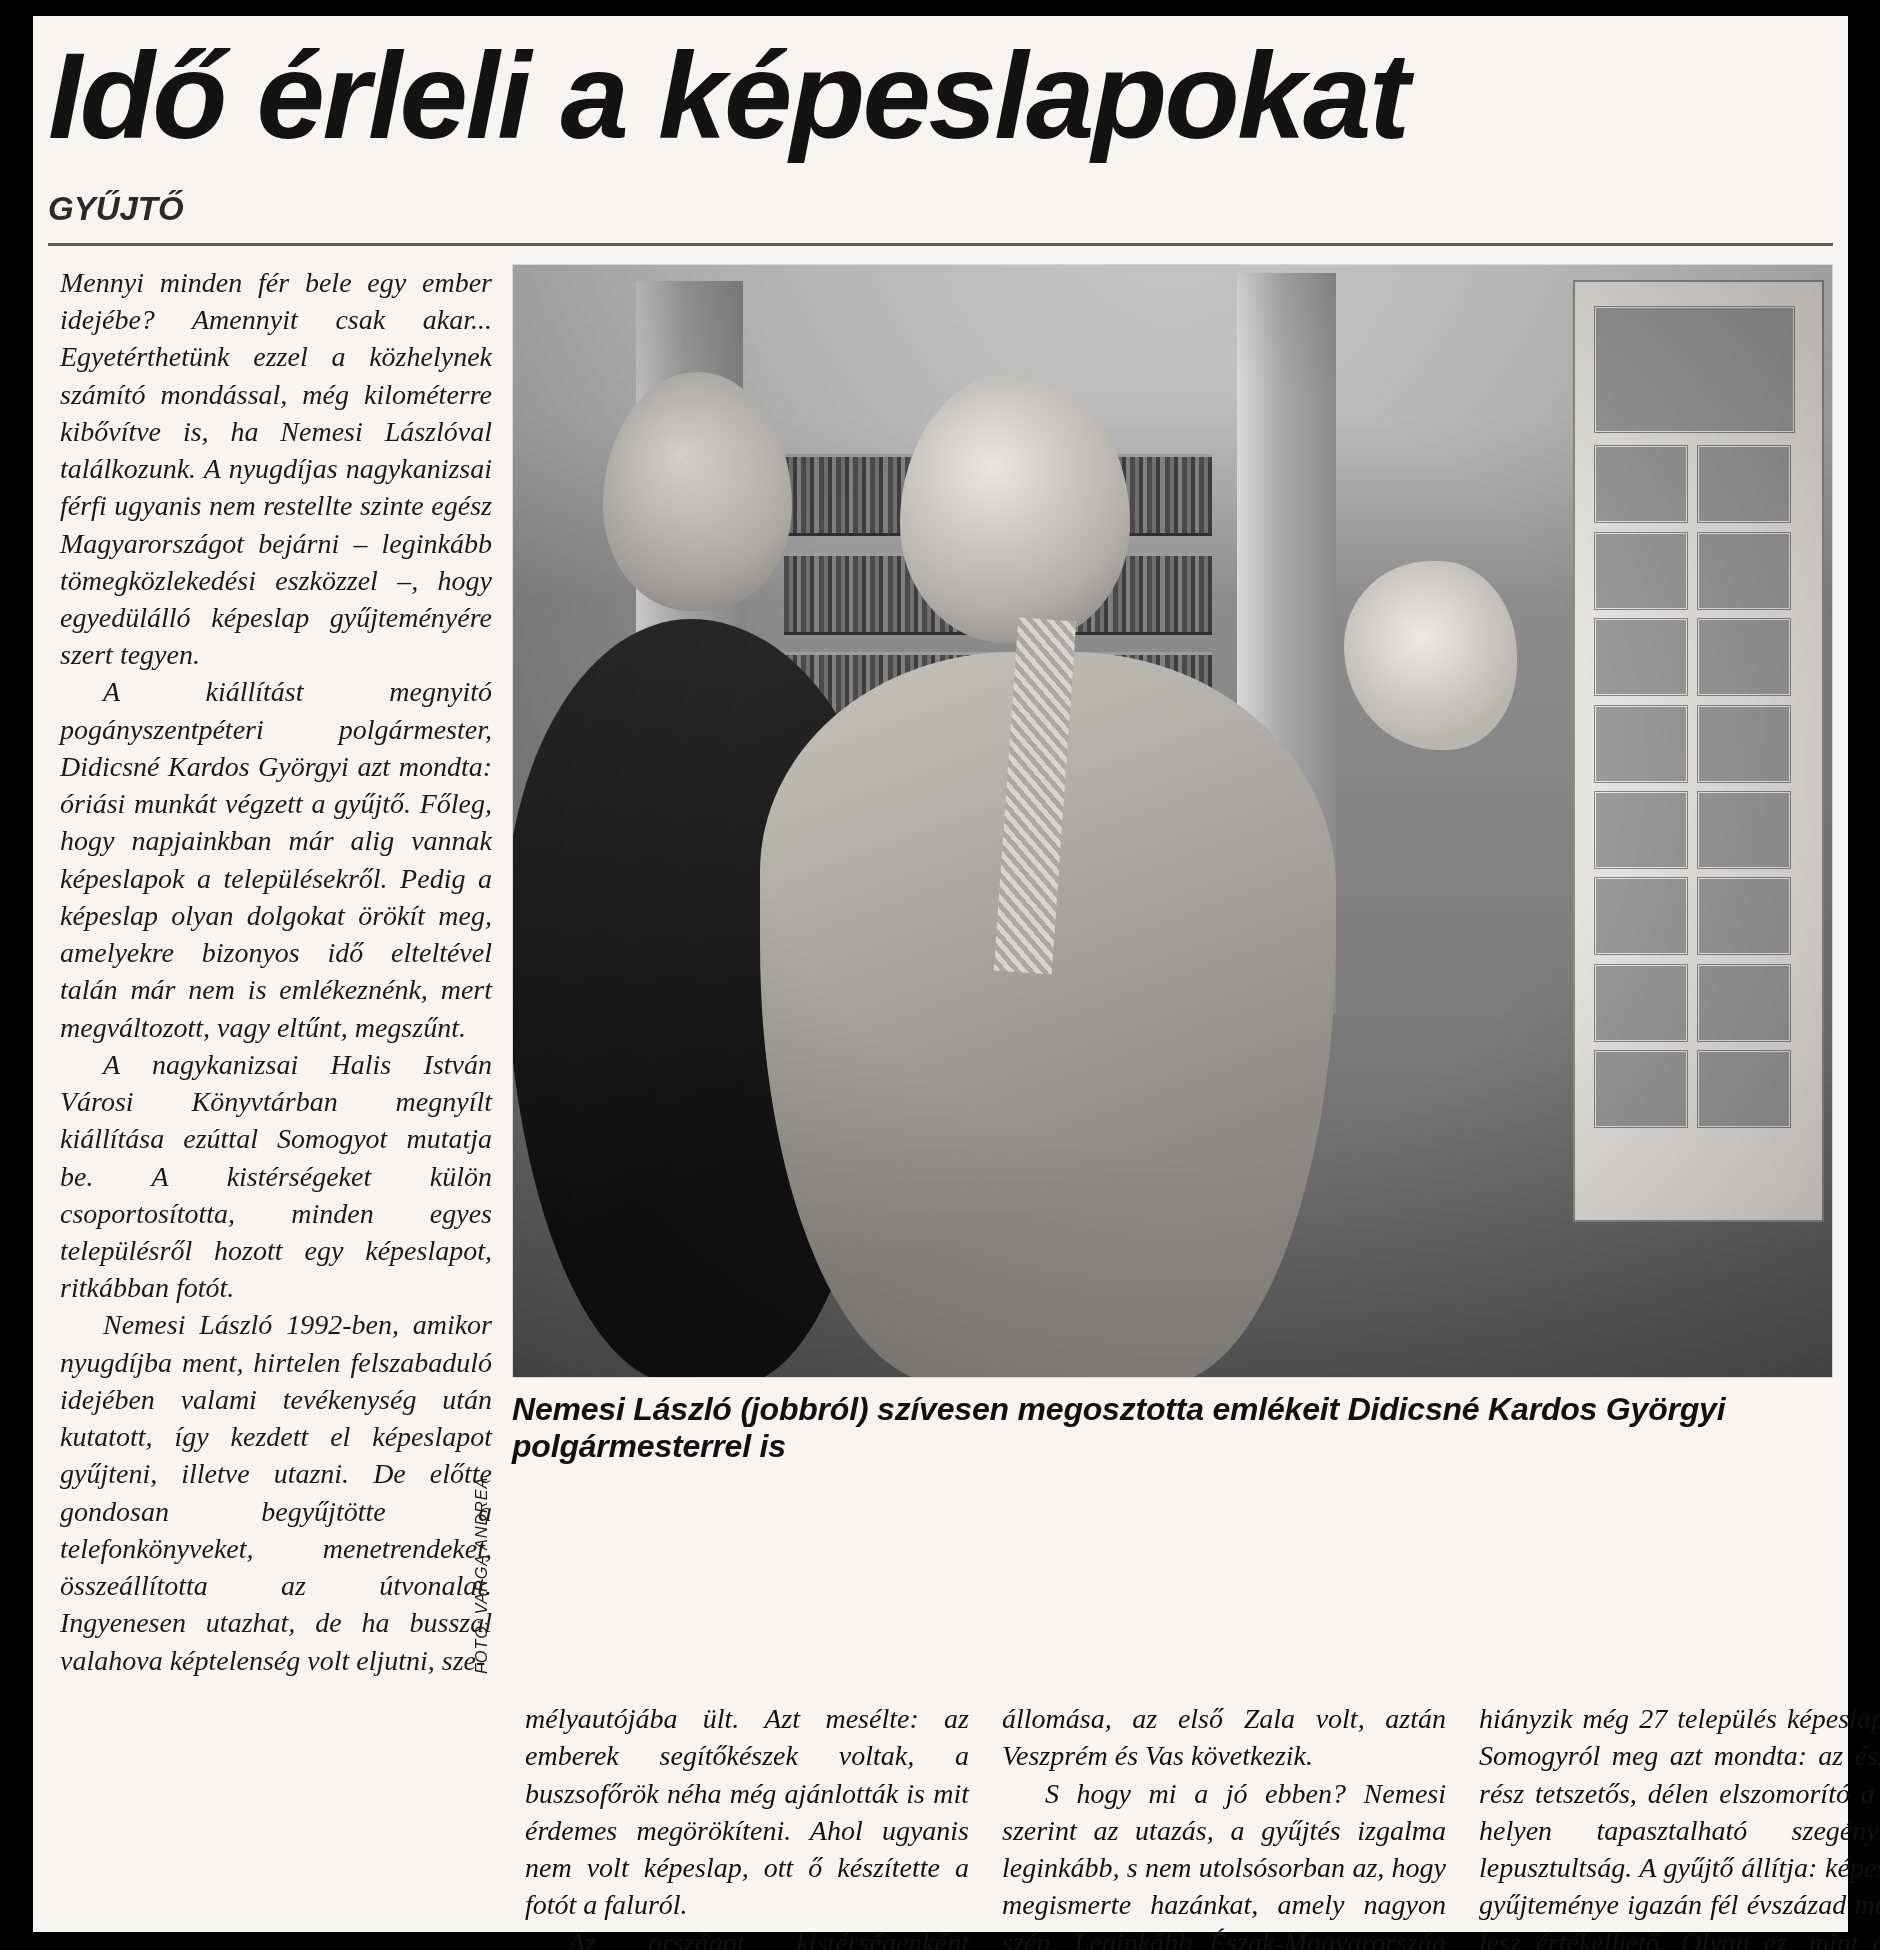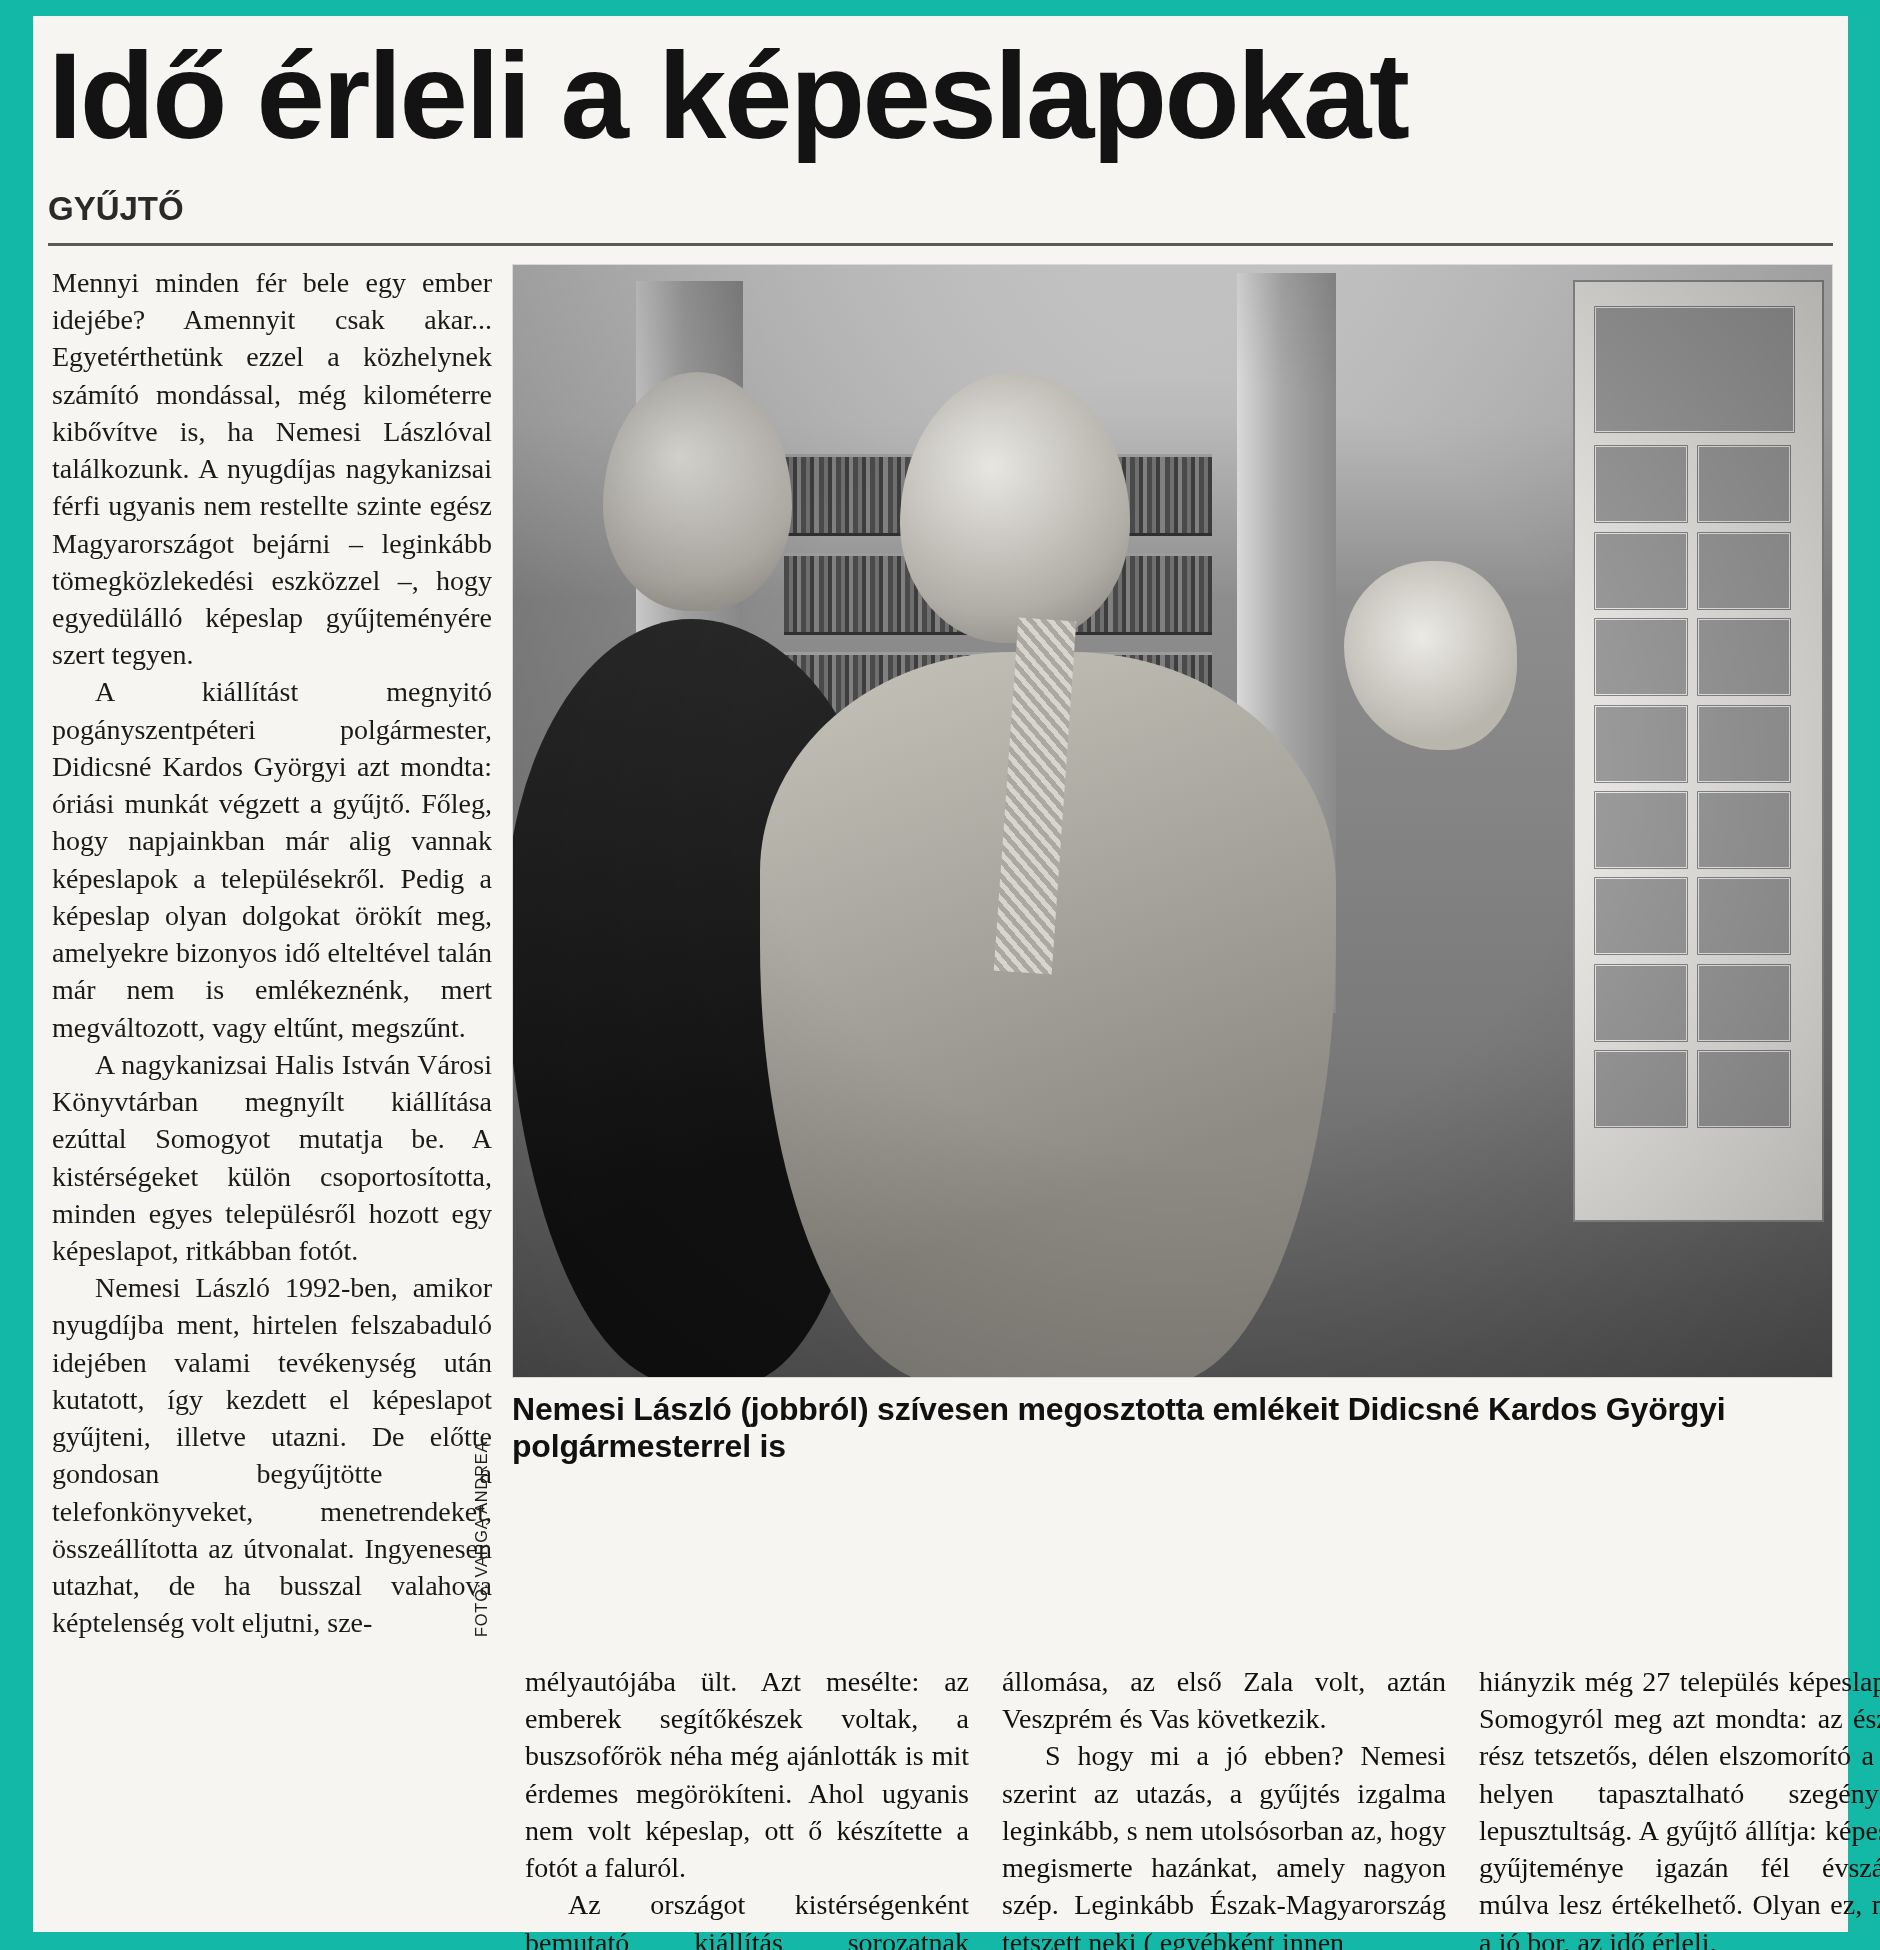--- a/index.html
+++ b/index.html
@@ -12,23 +12,24 @@
     height: 1951px;
     font-family: "Liberation Serif", serif;
     color: #111;
     overflow: hidden;
   }
 
   .page {
     position: relative;
     width: 1881px;
     height: 1951px;
-    background: #14b8a6;
+    background: #000000;
     padding: 0;
     box-sizing: border-box;
+    font-style: italic;
   }
 
   .paper {
     position: absolute;
     left: 33px;
     top: 16.4px;
     width: 1815px;
     height: 1916px;
     background: #f6f5f2;
   }
@@ -79,21 +80,21 @@
   }
 
   .col {
     font-size: 28px;
     line-height: 1.33;
     text-align: justify;
     color: #1a1a1a;
     hyphens: manual;
   }
   .col p {
-    margin: 0 0 0 4px;
+    margin: 0 0 0 12px;
     text-indent: 43px;
   }
   .col p.first {
     text-indent: 0;
   }
 
   .col-left {
     width: 444px;
     flex: 0 0 444px;
   }

